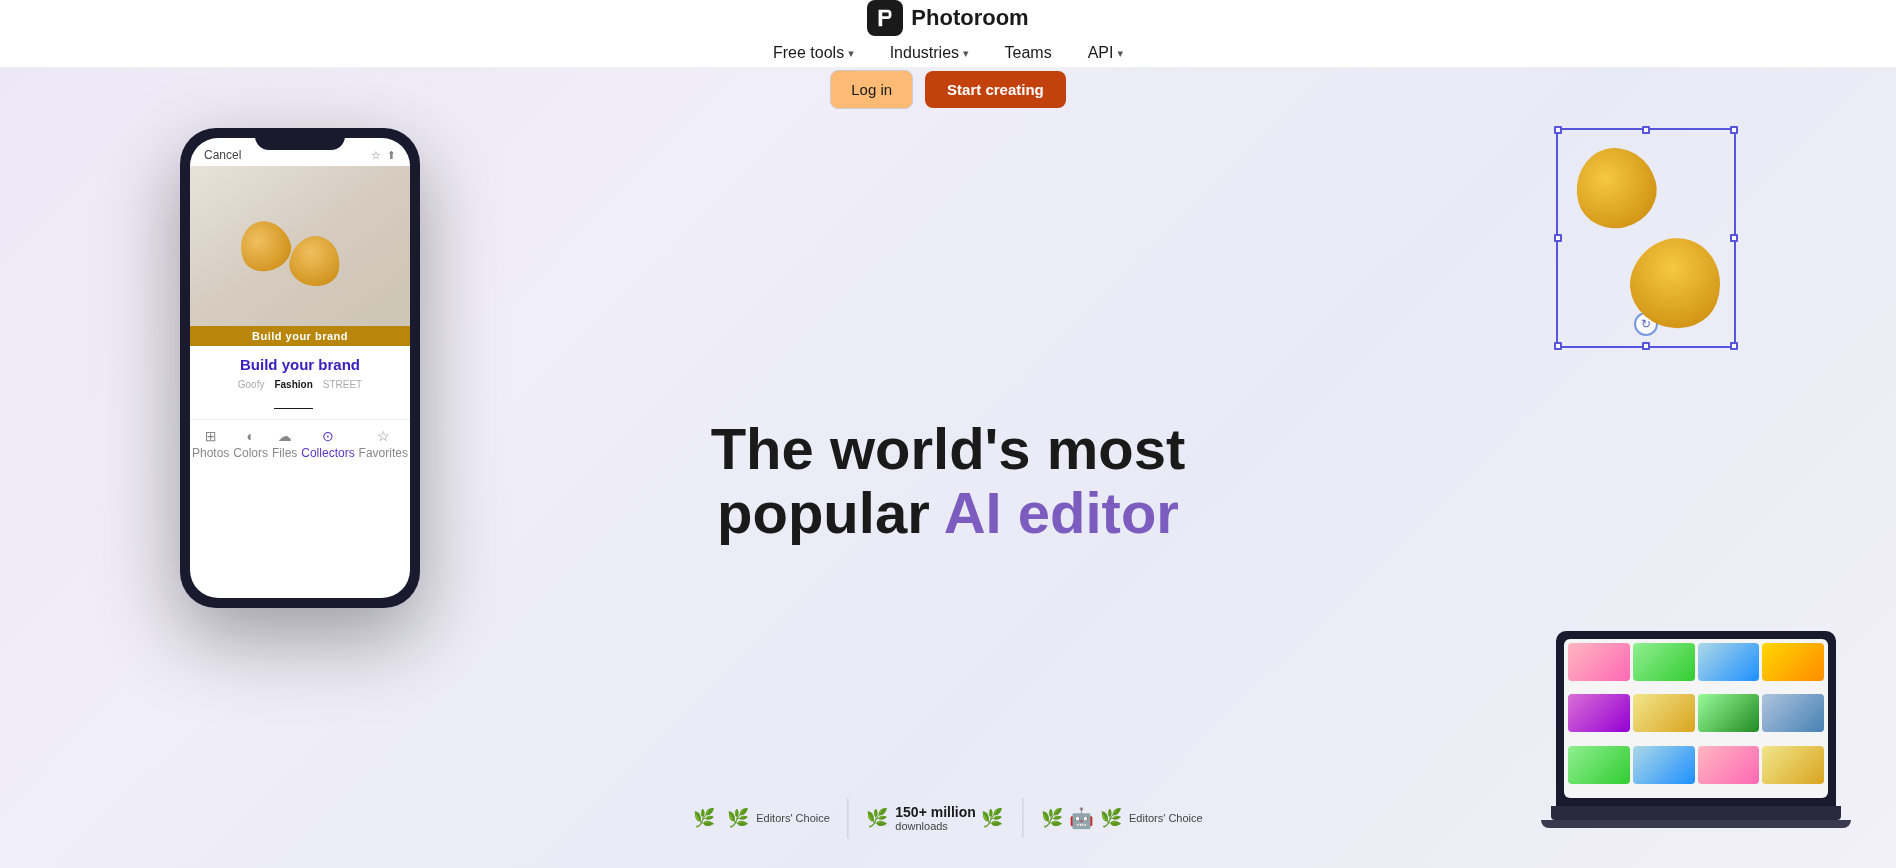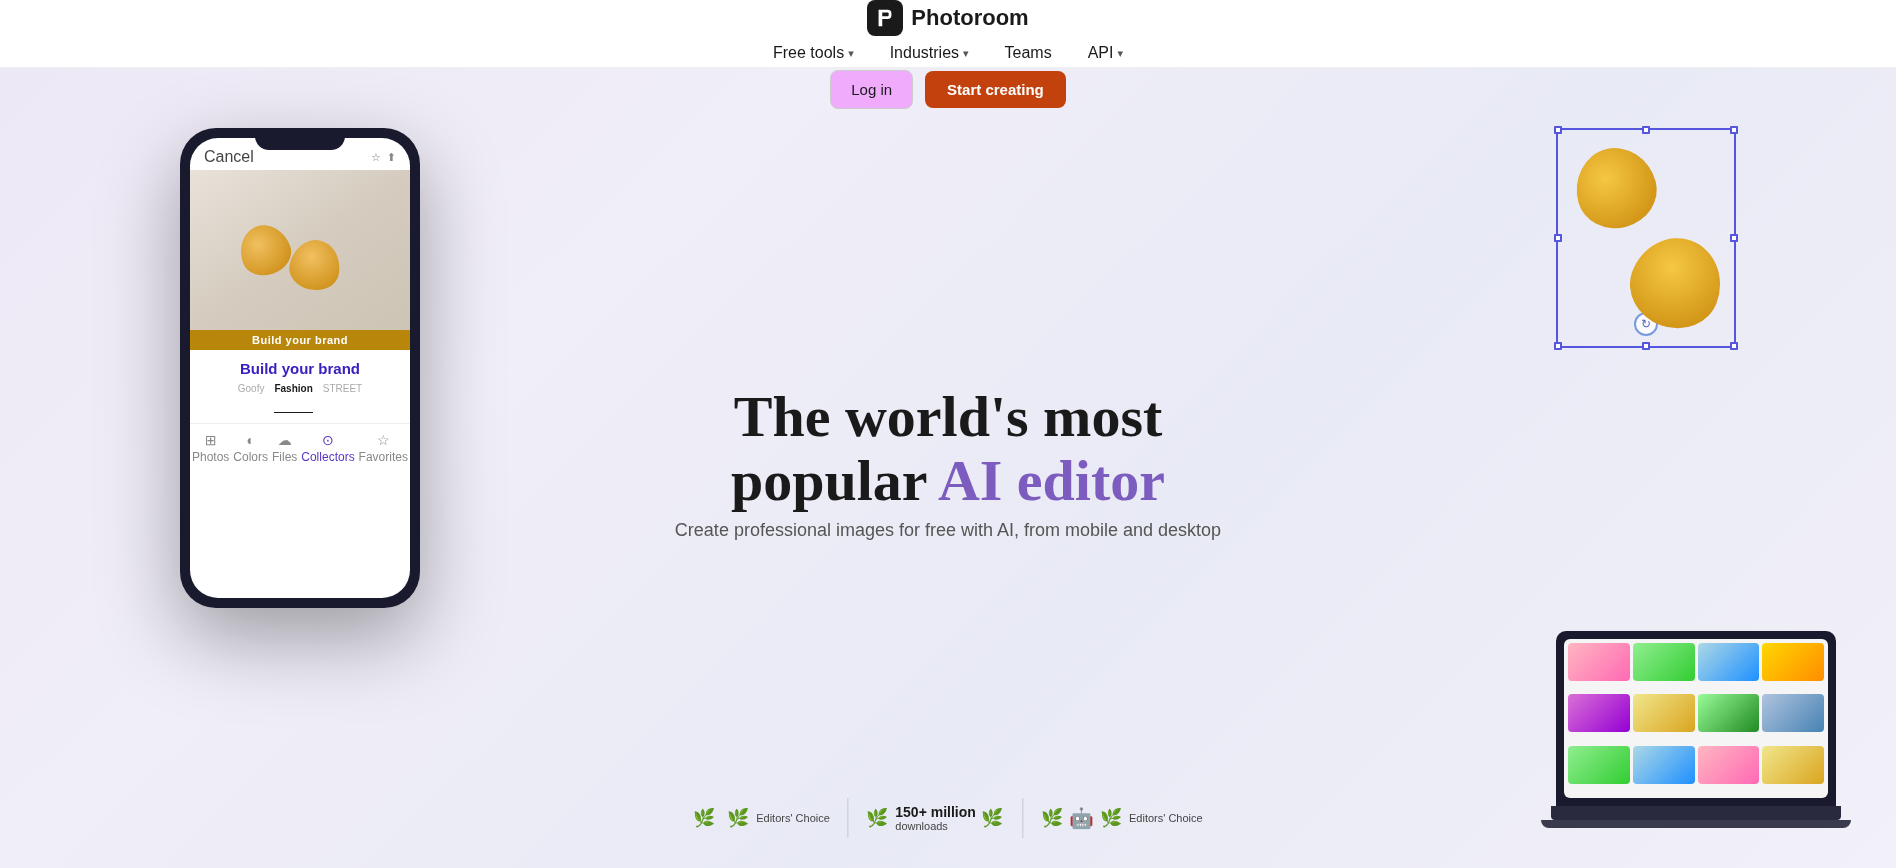--- a/index.html
+++ b/index.html
@@ -20,39 +20,39 @@
     .nav-logo-text { font-size: 22px; font-weight: 700; color: #1a1a1a; }
     .nav-links { display: flex; align-items: center; gap: 8px; }
     .nav-link {
       display: flex; align-items: center; gap: 4px; padding: 8px 14px;
       font-size: 16px; color: #1a1a1a; text-decoration: none; cursor: pointer; border-radius: 6px; text-align: right;
     }
     .nav-link .chevron { font-size: 11px; color: #555; }
     .nav-actions { display: flex; align-items: center; gap: 12px; }
     .btn-login {
       padding: 10px 20px; font-size: 15px; font-weight: 500; color: #1a1a1a;
-      background: #f0abfc; border: 1.5px solid #ccc; border-radius: 8px; cursor: pointer;
+      background: #fdba74; border: 1.5px solid #ccc; border-radius: 8px; cursor: pointer;
     }
     .btn-start {
       padding: 10px 22px; font-size: 15px; font-weight: 600; color: #fff;
       background: #c2410c; border: none; border-radius: 8px; cursor: pointer;
     }
 
     
     .hero {
       background: linear-gradient(135deg, #ede8f5 0%, #f0eef8 30%, #e8eaf5 60%, #f2f0f8 100%);
       min-height: 800px; position: relative; overflow: hidden;
       display: flex; align-items: center; justify-content: center;
     }
     .hero-content {
       display: flex; flex-direction: column; align-items: center;
       text-align: center; max-width: 560px; position: relative; z-index: 5;
       margin-top: 30px;
     }
-    .hero-title { font-size: 58px; font-weight: 800; color: #1a1a1a; line-height: 1.1; margin-bottom: 4px; font-family: Liberation Serif, serif; }
+    .hero-title { font-size: 58px; font-weight: 800; color: #1a1a1a; line-height: 1.1; margin-bottom: 4px; }
     .hero-title .highlight { color: #7c5cbf; }
     .hero-subtitle { font-size: 18px; color: #555; line-height: 1.6; margin-bottom: 36px; }
     .btn-cta {
       padding: 18px 54px; font-size: 18px; font-weight: 600; color: #fff;
       background: #5b35c4; border: none; border-radius: 50px; cursor: pointer;
       display: inline-block; text-decoration: none;
     }
 
     
     .phone-mockup {
@@ -68,21 +68,21 @@
       position: absolute; top: 0; left: 50%; transform: translateX(-50%); z-index: 2;
     }
     .phone-screen {
       width: 100%; height: 100%; background: #fff; border-radius: 28px; overflow: hidden;
       position: relative;
     }
     .phone-screen-header {
       display: flex; justify-content: space-between; align-items: center;
       padding: 10px 14px 4px; font-size: 11px; color: #888;
     }
-    .phone-screen-header .cancel { color: #444; font-size: 16px; }
+    .phone-screen-header .cancel { color: #444; font-size: 12px; }
     .phone-screen-header .icons { display: flex; gap: 6px; }
     .phone-img-area {
       width: 100%; height: 160px; background: linear-gradient(135deg, #e8e0d5, #d0c8bc);
       display: flex; align-items: center; justify-content: center;
       position: relative; overflow: hidden;
     }
     .earring-left, .earring-right {
       width: 50px; height: 50px; background: radial-gradient(circle at 40% 35%, #f0c060, #c8860a);
       border-radius: 50% 50% 50% 50% / 60% 60% 40% 40%;
       position: absolute;
@@ -288,21 +288,20 @@
         </div>
       </div>
     </div>
   </div>
 
   <div class="hero-content">
     <h1 class="hero-title">
       <span>The world's most</span><br>
       <span>popular </span><span class="highlight">AI editor</span>
     </h1>
-    <p class="hero-subtitle">Create professional images for free with AI, from mobile and desktop</p>
   </div>
 
   <div class="earring-decoration">
     <div class="selection-box">
       <div class="sel-handle sel-tl"></div>
       <div class="sel-handle sel-tr"></div>
       <div class="sel-handle sel-bl"></div>
       <div class="sel-handle sel-br"></div>
       <div class="sel-handle sel-tm"></div>
       <div class="sel-handle sel-bm"></div>

